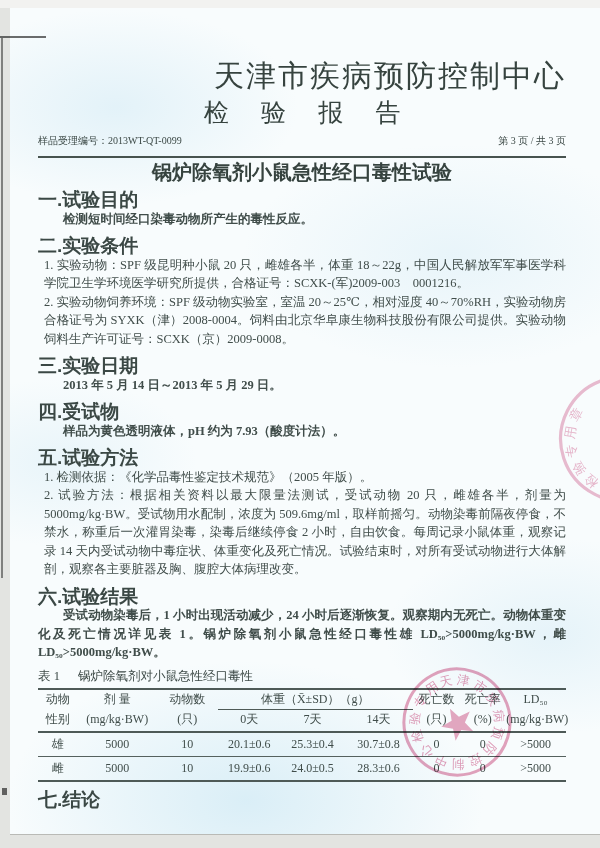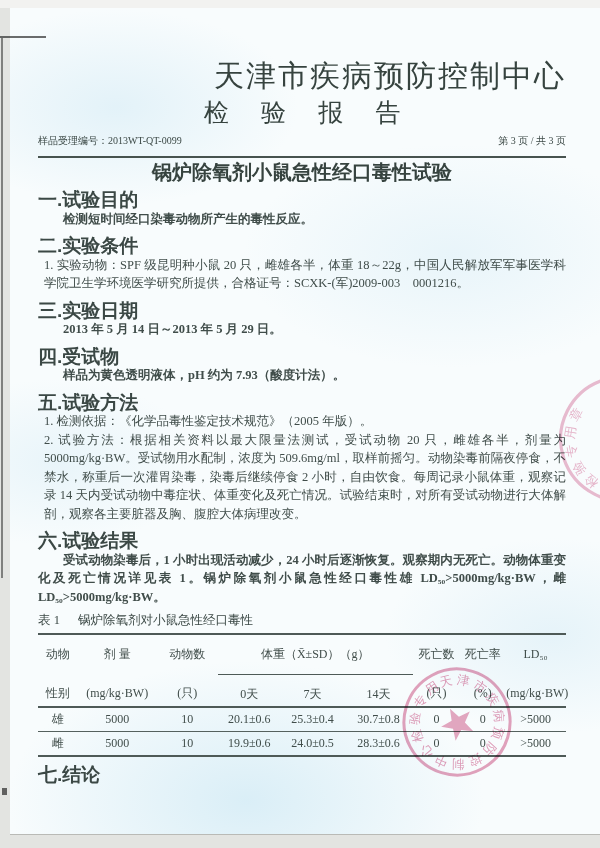--- a/index.html
+++ b/index.html
@@ -52,21 +52,21 @@
 
   .tbl-caption { font-size:12.5px; margin:5px 0 3px; color:#3c4946; }
   .tbl-caption .cap-label { margin-right:18px; }
 
   table.results {
     width:100%; border-collapse:collapse; table-layout:fixed;
     font-size:12px; color:#404d4a;
     border-top:2px solid #4e5a57;
   }
   table.results th, table.results td {
-    font-weight:normal; text-align:center; padding:12px 1px; line-height:15px;
+    font-weight:normal; text-align:center; padding:2px 1px; line-height:15px;
   }
   table.results thead tr.hB th { border-bottom:2px solid #4e5a57; padding-bottom:4px; }
   table.results th.group { border-bottom:1px solid #4e5a57; }
   table.results tbody tr.r0 td { border-bottom:1px solid #55615e; padding:4px 1px; }
   table.results tbody tr.r1 td { border-bottom:2px solid #4e5a57; padding:4px 1px; }
 
   .conclusion-block { margin-top:6px; }
 
   
   .stamp { position:absolute; mix-blend-mode:multiply; opacity:.78; pointer-events:none; }
@@ -100,20 +100,21 @@
       </div>
 
       <div class="subtitle">锅炉除氧剂小鼠急性经口毒性试验</div>
 
       <div class="body-text">
         <div class="sec-title">一.试验目的</div>
         <p class="para">检测短时间经口染毒动物所产生的毒性反应。</p>
 
         <div class="sec-title">二.实验条件</div>
         <p class="item">1. 实验动物：SPF 级昆明种小鼠 20 只，雌雄各半，体重 18～22g，中国人民解放军军事医学科学院卫生学环境医学研究所提供，合格证号：SCXK-(军)2009-003　0001216。</p>
+        <p class="item">2. 实验动物饲养环境：SPF 级动物实验室，室温 20～25℃，相对湿度 40～70%RH，实验动物房合格证号为 SYXK（津）2008-0004。饲料由北京华阜康生物科技股份有限公司提供。实验动物饲料生产许可证号：SCXK（京）2009-0008。</p>
 
         <div class="sec-title">三.实验日期</div>
         <p class="para">2013 年 5 月 14 日～2013 年 5 月 29 日。</p>
 
         <div class="sec-title">四.受试物</div>
         <p class="para">样品为黄色透明液体，pH 约为 7.93（酸度计法）。</p>
 
         <div class="sec-title">五.试验方法</div>
         <p class="item">1. 检测依据：《化学品毒性鉴定技术规范》（2005 年版）。</p>
         <p class="item">2. 试验方法：根据相关资料以最大限量法测试，受试动物 20 只，雌雄各半，剂量为 5000mg/kg·BW。受试物用水配制，浓度为 509.6mg/ml，取样前摇匀。动物染毒前隔夜停食，不禁水，称重后一次灌胃染毒，染毒后继续停食 2 小时，自由饮食。每周记录小鼠体重，观察记录 14 天内受试动物中毒症状、体重变化及死亡情况。试验结束时，对所有受试动物进行大体解剖，观察各主要脏器及胸、腹腔大体病理改变。</p>

